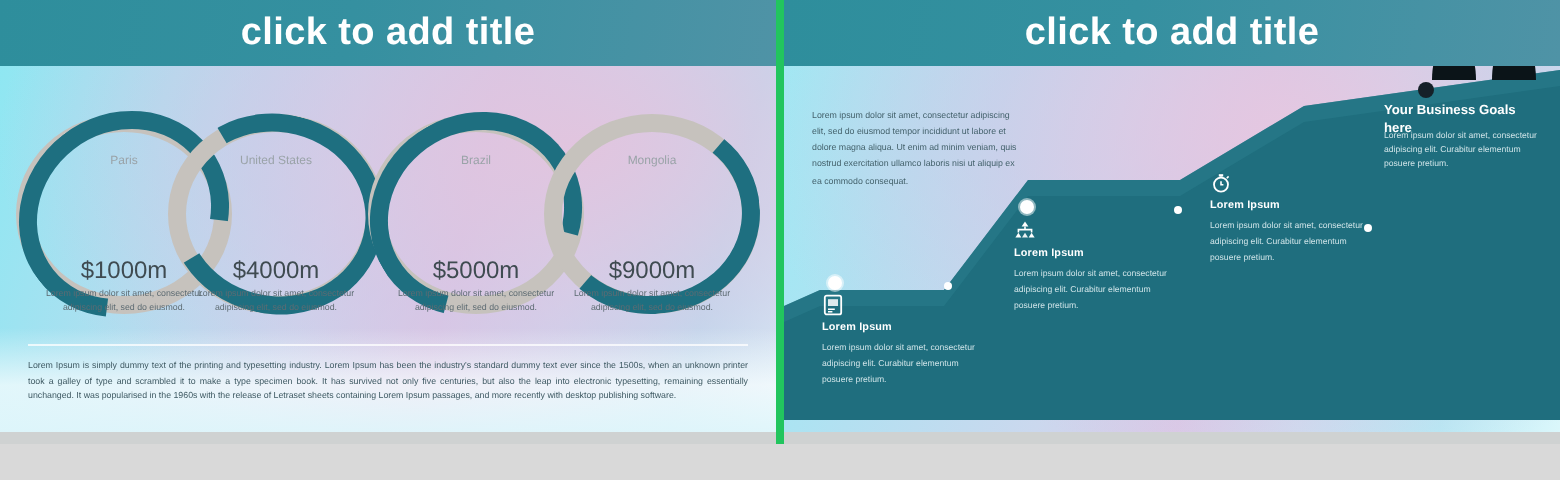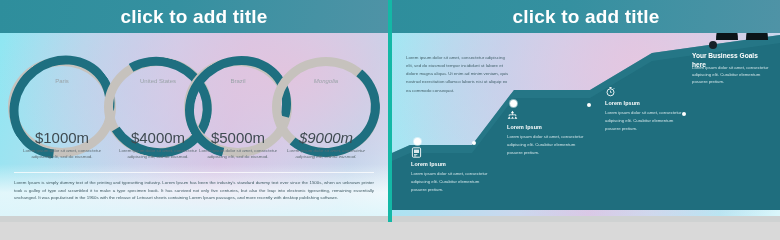--- a/index.html
+++ b/index.html
@@ -1,18 +1,18 @@
 <!DOCTYPE html>
 <html><head>
 <meta charset="utf-8">
 <style>
   html,body{margin:0;padding:0;background:#d9d9d9;}
   body{width:780px;height:222px;overflow:hidden;font-family:"Liberation Sans",sans-serif;}
 
-  .deck{position:relative;width:780px;height:222px;display:flex;gap:4px;background:#14b8a6;}
+  .deck{position:relative;width:780px;height:222px;display:flex;gap:4px;background:#22c55e;}
 
   .slide{position:relative;width:388px;height:222px;overflow:hidden;background:#fff;}
 
   
   .hdr{position:absolute;left:0;top:0;width:100%;height:33px;
        background:linear-gradient(100deg,#2e8e9c 0%,#3590a0 45%,#4f93a6 100%);
        display:flex;align-items:center;justify-content:center;z-index:6;}
   .hdr-title{color:#ffffff;font-size:19px;font-weight:bold;letter-spacing:.2px;line-height:1;}
 
   .footer-strip{position:absolute;left:0;bottom:0;width:100%;height:6px;background:#cfd2d2;z-index:7;}
@@ -30,21 +30,21 @@
   .ring .arc{position:absolute;inset:0;border-radius:50%;box-sizing:border-box;}
   .ring .arc-back{border:9px solid #c6c2bd;}
   .ring .arc-front{border:9px solid transparent;}
   .r-a .arc-front{border-top-color:#1e6f80;border-left-color:#1e6f80;border-right-color:#1e6f80;transform:rotate(-38deg);}
   .r-b .arc-front{border-top-color:#1e6f80;border-right-color:#1e6f80;border-bottom-color:#1e6f80;transform:rotate(14deg);}
   .r-c .arc-front{border-top-color:#1e6f80;border-left-color:#1e6f80;border-right-color:#1e6f80;transform:rotate(-30deg);}
   .r-d .arc-front{border-bottom-color:#1e6f80;border-right-color:#1e6f80;transform:rotate(-4deg);}
 
   .ring-txt{position:absolute;left:11px;right:11px;top:21px;text-align:center;}
   .ring-country{font-size:6px;color:#9aa3a8;line-height:1.1;margin-bottom:1px;}
-  .ring-amt{font-size:15px;color:#3f4b51;line-height:1.15;margin-bottom:2px;margin-top:44px;}
+  .ring-amt{font-size:12px;color:#3f4b51;line-height:1.15;margin-bottom:2px;margin-top:44px;}
   .ring-desc{font-size:4.4px;color:#5d6b72;line-height:1.45;}
 
   .l-rule{position:absolute;left:14px;right:14px;top:172px;height:1px;background:rgba(255,255,255,.75);}
   .l-para{position:absolute;left:14px;right:14px;top:179px;font-size:4.4px;color:#3f5a63;line-height:1.75;text-align:justify;}
 
   
   .r-bg{position:absolute;left:0;top:33px;width:100%;height:183px;
         background:
           radial-gradient(120% 150% at 66% 18%, rgba(230,199,224,.92) 0%, rgba(213,197,229,.5) 32%, rgba(170,214,232,0) 60%),
           linear-gradient(105deg,#9eeaf4 0%,#b3e0f1 18%,#cbd8ee 40%,#dac9e6 56%,#cfdaee 70%,#b8e7f3 86%,#dbf7fb 100%);}
@@ -89,41 +89,41 @@
       <div class="ring r-a" style="left:0px;">
         <div class="arc arc-back"></div>
         <div class="arc arc-front"></div>
         <div class="ring-txt">
           <div class="ring-country">Paris</div>
           <div class="ring-amt">$1000m</div>
           <div class="ring-desc">Lorem ipsum dolor sit amet, consectetur adipiscing elit, sed do eiusmod.</div>
         </div>
       </div>
 
-      <div class="ring r-b" style="left:96px;">
+      <div class="ring r-b" style="left:76px;">
         <div class="arc arc-back"></div>
         <div class="arc arc-front"></div>
         <div class="ring-txt">
           <div class="ring-country">United States</div>
           <div class="ring-amt">$4000m</div>
           <div class="ring-desc">Lorem ipsum dolor sit amet, consectetur adipiscing elit, sed do eiusmod.</div>
         </div>
       </div>
 
       <div class="ring r-c" style="left:176px;">
         <div class="arc arc-back"></div>
         <div class="arc arc-front"></div>
         <div class="ring-txt">
           <div class="ring-country">Brazil</div>
           <div class="ring-amt">$5000m</div>
           <div class="ring-desc">Lorem ipsum dolor sit amet, consectetur adipiscing elit, sed do eiusmod.</div>
         </div>
       </div>
 
-      <div class="ring r-d" style="left:264px;font-style:italic;">
+      <div class="ring r-d" style="left:264px;">
         <div class="arc arc-back"></div>
         <div class="arc arc-front"></div>
         <div class="ring-txt">
           <div class="ring-country">Mongolia</div>
           <div class="ring-amt">$9000m</div>
           <div class="ring-desc">Lorem ipsum dolor sit amet, consectetur adipiscing elit, sed do eiusmod.</div>
         </div>
       </div>
 
     </div>

